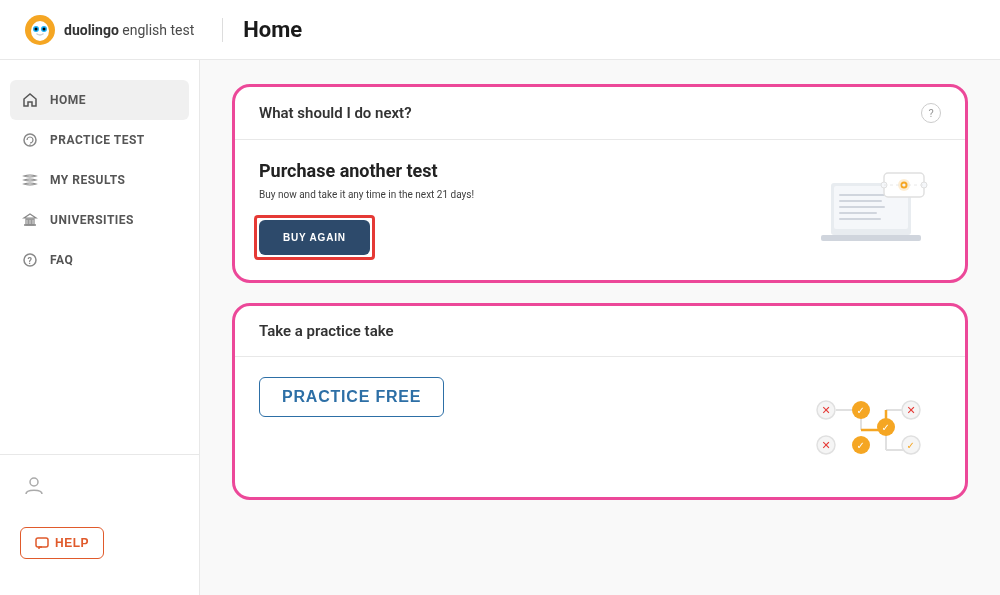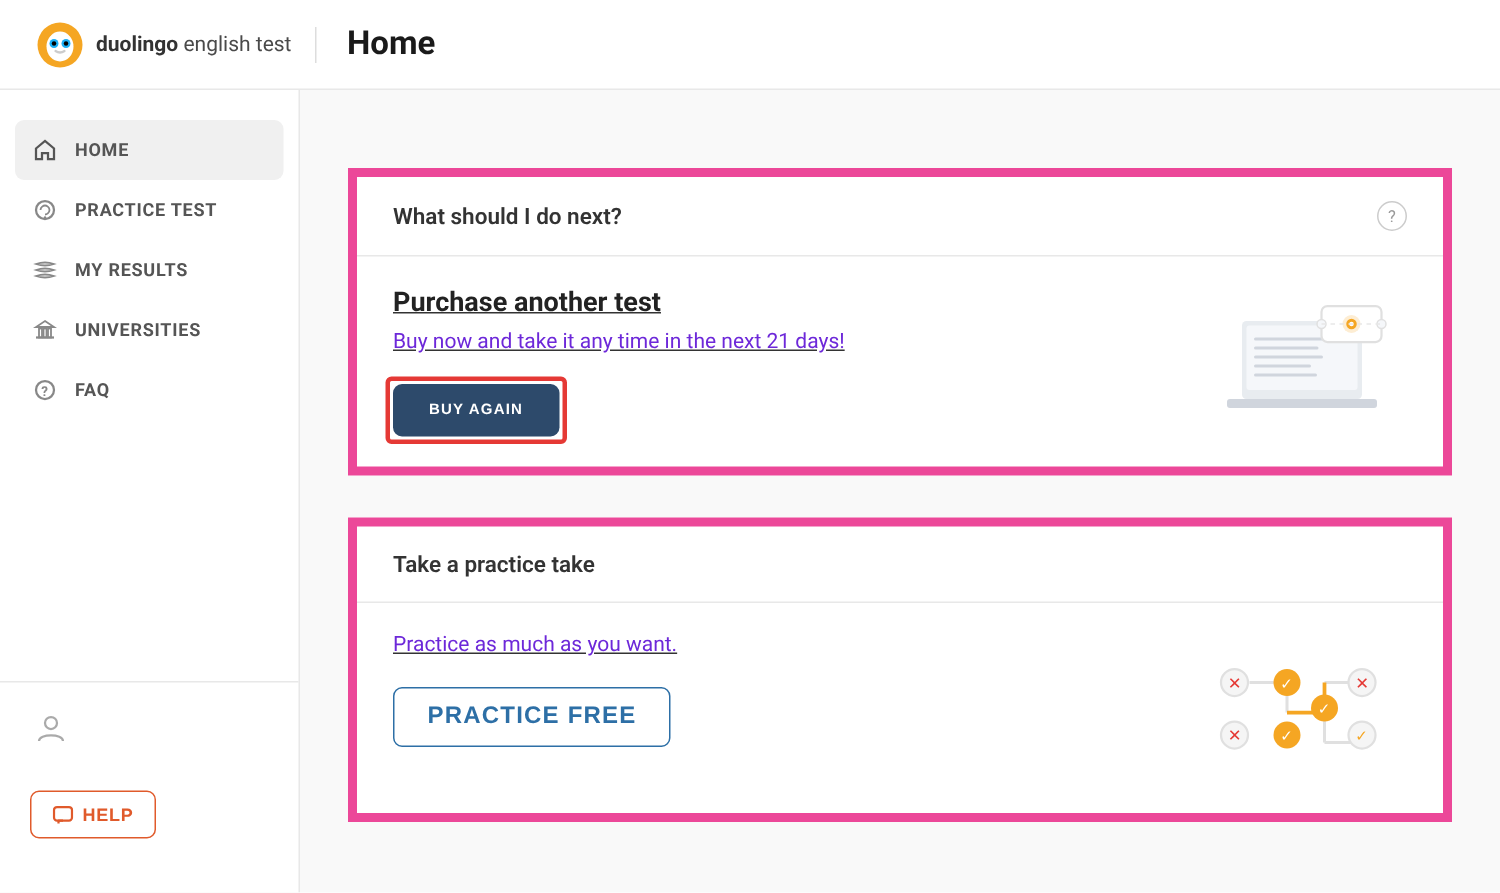--- a/index.html
+++ b/index.html
@@ -17,21 +17,21 @@
       display: flex;
       align-items: center;
       padding: 14px 24px;
       border-bottom: 1px solid #e8e8e8;
       height: 60px;
     }
     .logo-area {
       display: flex;
       align-items: center;
       gap: 8px;
-      margin-right: 16px;
+      margin-right: 28px;
     }
     .logo-icon {
       width: 32px;
       height: 32px;
     }
     .logo-text {
       font-size: 14px;
       color: #4a4a4a;
       font-weight: 400;
     }
@@ -135,25 +135,24 @@
     .content {
       flex: 1;
       padding: 24px 32px;
       overflow-y: auto;
       background: #f9f9f9;
     }
 
     
     .card {
       background: #fff;
-      border: 6px solid #ec4899;
-      border-radius: 0;
+      border: 3px solid #ec4899;
+      border-radius: 18px;
       margin-bottom: 20px;
       overflow: hidden;
-      margin-top: 28px;
     }
     .card-header {
       display: flex;
       align-items: center;
       justify-content: space-between;
       padding: 16px 24px;
       border-bottom: 1px solid #e8e8e8;
     }
     .card-header-title {
       font-size: 15px;
@@ -170,34 +169,33 @@
       justify-content: center;
       font-size: 11px;
       color: #999;
       cursor: pointer;
     }
     .card-body {
       padding: 20px 24px;
       display: flex;
       align-items: flex-start;
       justify-content: space-between;
-      text-decoration: underline;
     }
     .card-content {
       flex: 1;
     }
     .card-content h3 {
       font-size: 18px;
       font-weight: 700;
       color: #222;
       margin-bottom: 8px;
     }
     .card-content p {
-      font-size: 14px;
-      color: #6d28d9;
+      font-size: 10px;
+      color: #404040;
       margin-bottom: 20px;
     }
 
     
     .btn-primary {
       background: #2d4a6b;
       color: #fff;
       border: none;
       border-radius: 6px;
       padding: 12px 24px;
@@ -395,21 +393,20 @@
         </div>
       </div>
     </div>
 
     <div class="card">
       <div class="card-header">
         <span class="card-header-title">Take a practice take</span>
       </div>
       <div class="card-body">
         <div class="card-content">
-          <p>Practice as much as you want.</p>
           <button class="btn-outline">PRACTICE FREE</button>
         </div>
 
         <div class="card-illustration">
           <svg width="130" height="95" viewBox="0 0 130 95">
 
             <line x1="30" y1="30" x2="55" y2="30" stroke="#e0e0e0" stroke-width="2"></line>
             <line x1="55" y1="30" x2="55" y2="50" stroke="#e0e0e0" stroke-width="2"></line>
             <line x1="55" y1="50" x2="80" y2="50" stroke="#e0e0e0" stroke-width="2"></line>
             <line x1="80" y1="50" x2="80" y2="70" stroke="#e0e0e0" stroke-width="2"></line>

